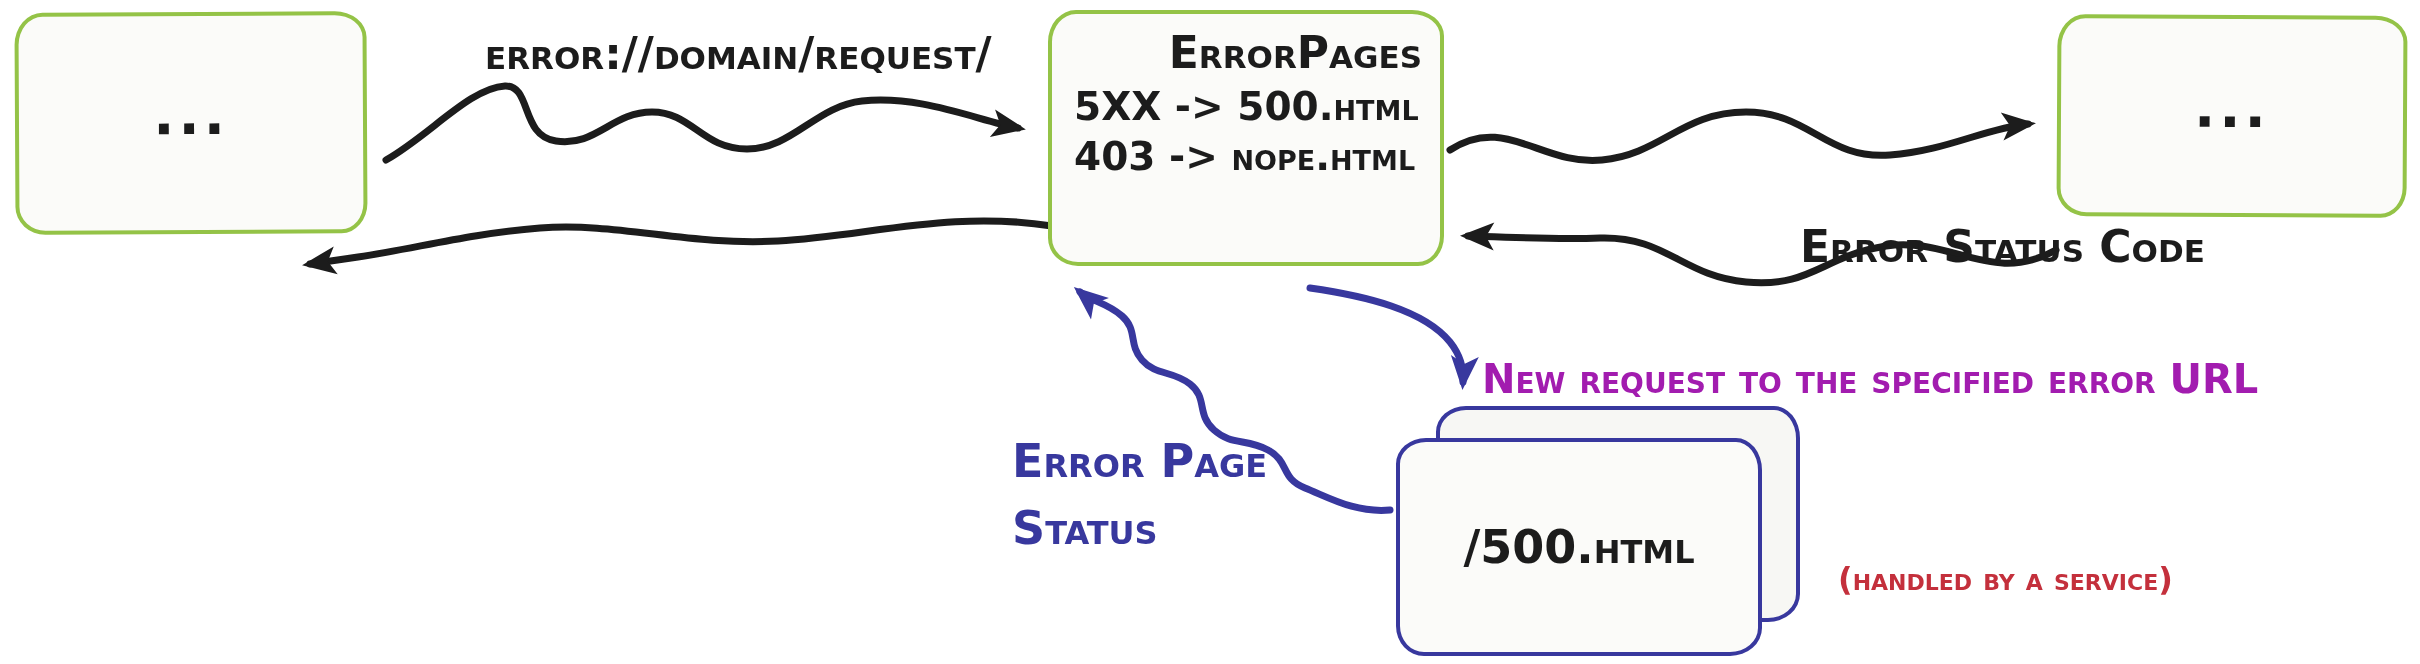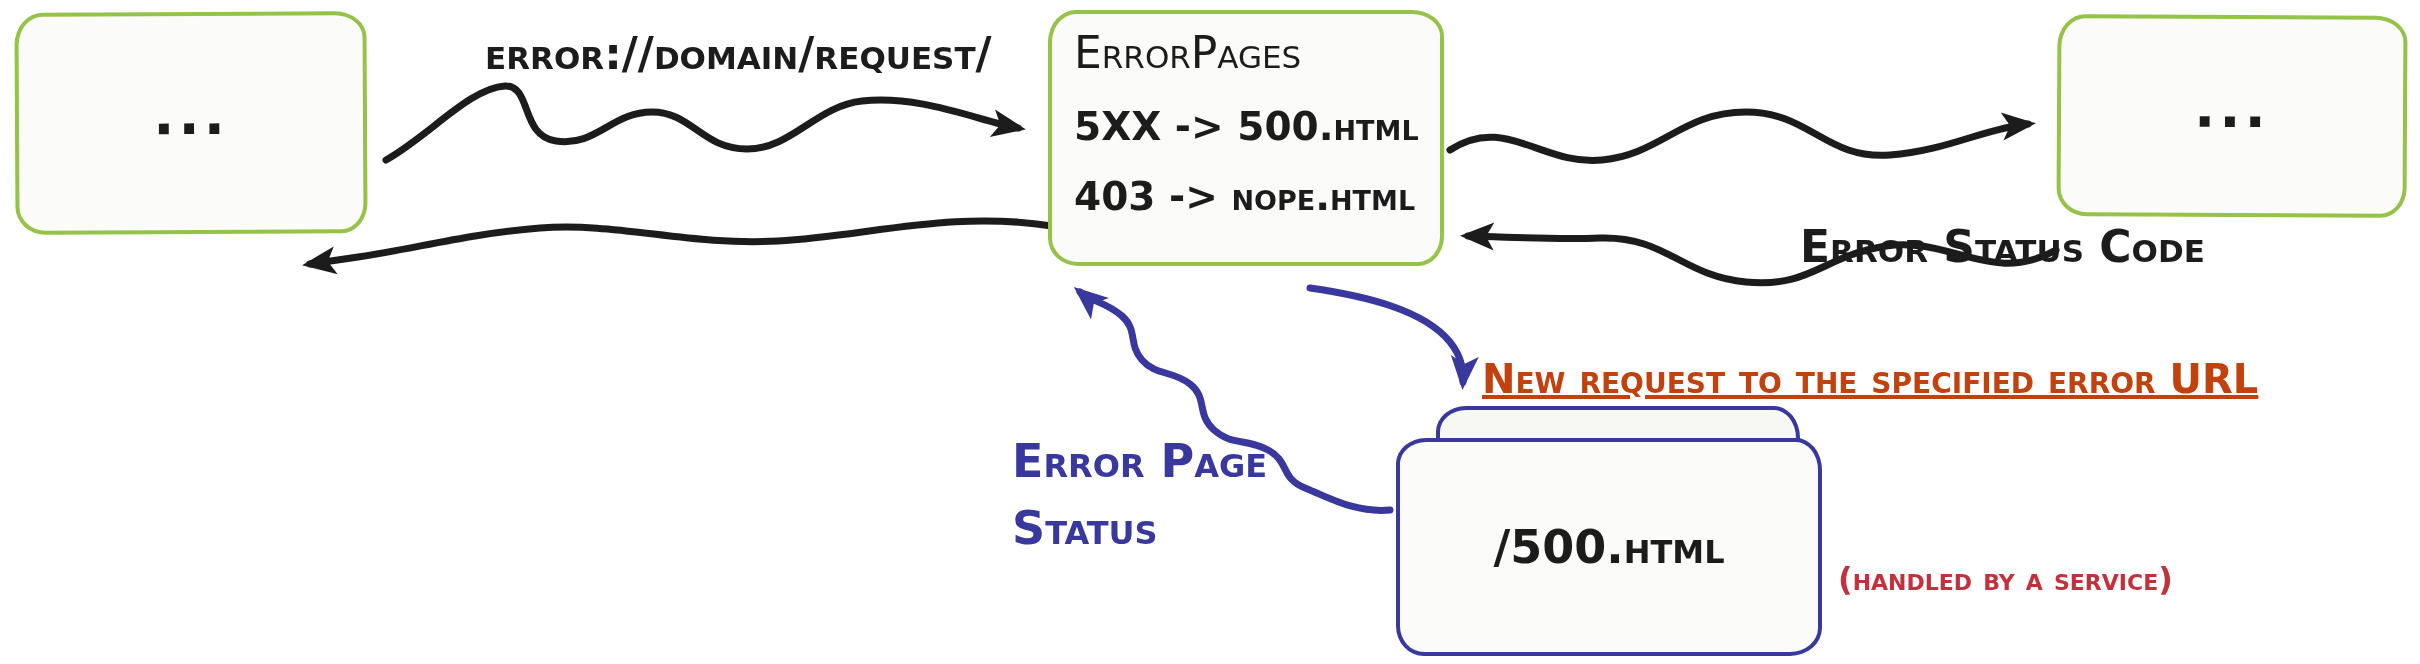--- a/index.html
+++ b/index.html
@@ -46,31 +46,31 @@
   .client-box  { left: 15px;   top: 12px;  width: 352px; height: 222px; transform: rotate(-0.3deg); }
   .service-box { left: 2057px; top: 15px;  width: 350px; height: 202px; transform: rotate(0.3deg); }
 
   .mw-box {
     left: 1048px; top: 10px; width: 396px; height: 256px;
     flex-direction: column;
     align-items: stretch;
     justify-content: flex-start;
     padding: 14px 18px 0 22px;
   }
-  .mw-title { text-align: left; font-size: 44px; font-weight: 400; line-height: 1.15; }
-  .mw-rule  { font-size: 39px; font-weight: 600; margin-top: 26px; line-height: 1.15; white-space: nowrap; }
+  .mw-title { text-align: right; font-size: 44px; font-weight: 700; line-height: 1.15; }
+  .mw-rule  { font-size: 39px; font-weight: 600; margin-top: 6px; line-height: 1.15; white-space: nowrap; }
 
   .stack-back  { left: 1436px; top: 406px; width: 364px; height: 216px; background: #f7f7f4; }
-  .stack-front { left: 1396px; top: 438px; width: 426px; height: 218px; }
+  .stack-front { left: 1396px; top: 438px; width: 366px; height: 218px; }
   .errfile { font-size: 46px; font-weight: 600; }
 
   .txt { position: absolute; white-space: nowrap; font-weight: 600; }
   .lbl-request { left: 485px;  top: 28px;  font-size: 44px; }
   .lbl-status  { left: 1800px; top: 221px; font-size: 44px; }
-  .lbl-newreq  { left: 1482px; top: 356px; font-size: 40px; color: #c2410c; text-decoration: underline; }
+  .lbl-newreq  { left: 1482px; top: 356px; font-size: 40px; color: #a21caf; }
   .lbl-content { left: 1012px; top: 428px; font-size: 46px; color: #38389e; white-space: normal; line-height: 1.45; }
   .lbl-red1    { left: 1838px; top: 500px; font-size: 44px; color: #c4303c; }
   .lbl-red2    { left: 1838px; top: 560px; font-size: 32px; color: #c4303c; }
 </style>
 </head>
 <body>
 
 <div id="canvas">
 
   <svg id="arrows" viewBox="0 0 2420 664" xmlns="http://www.w3.org/2000/svg">

